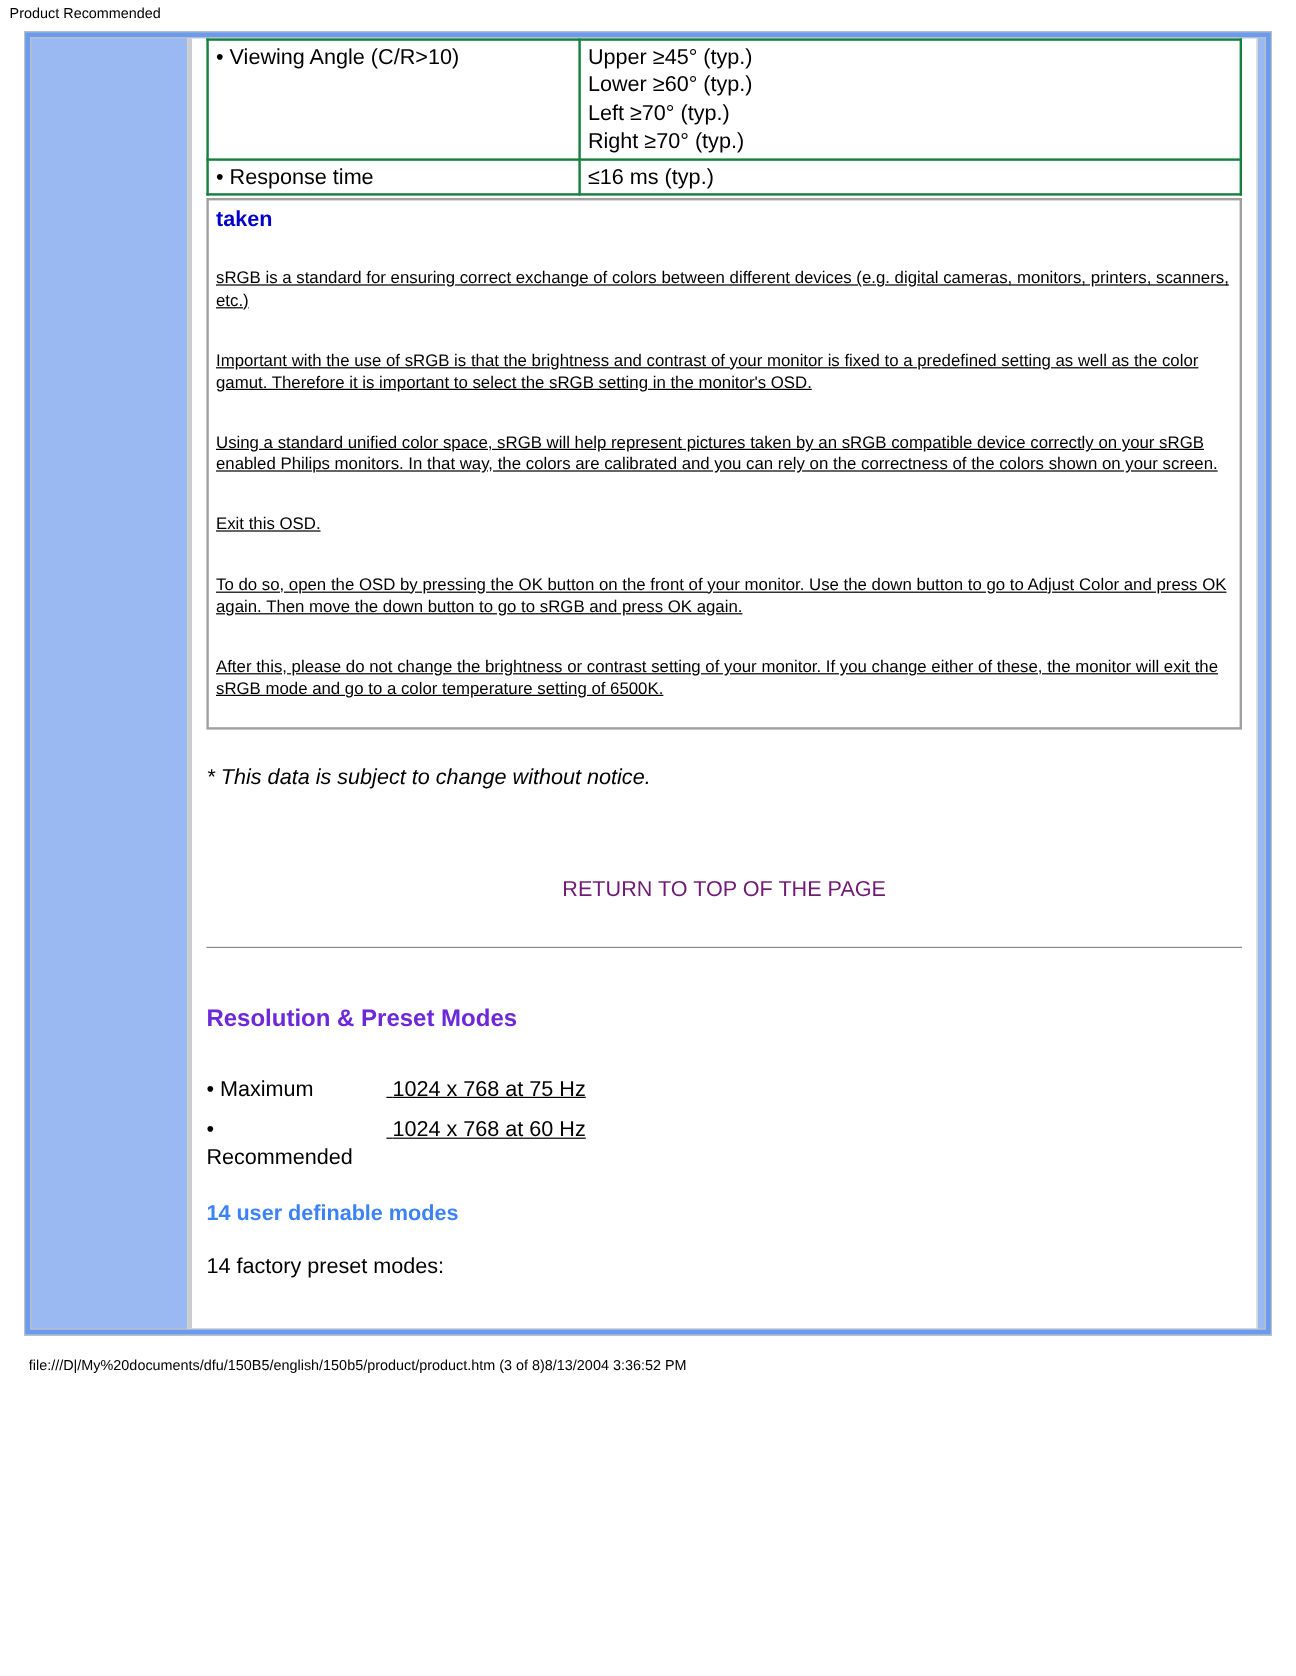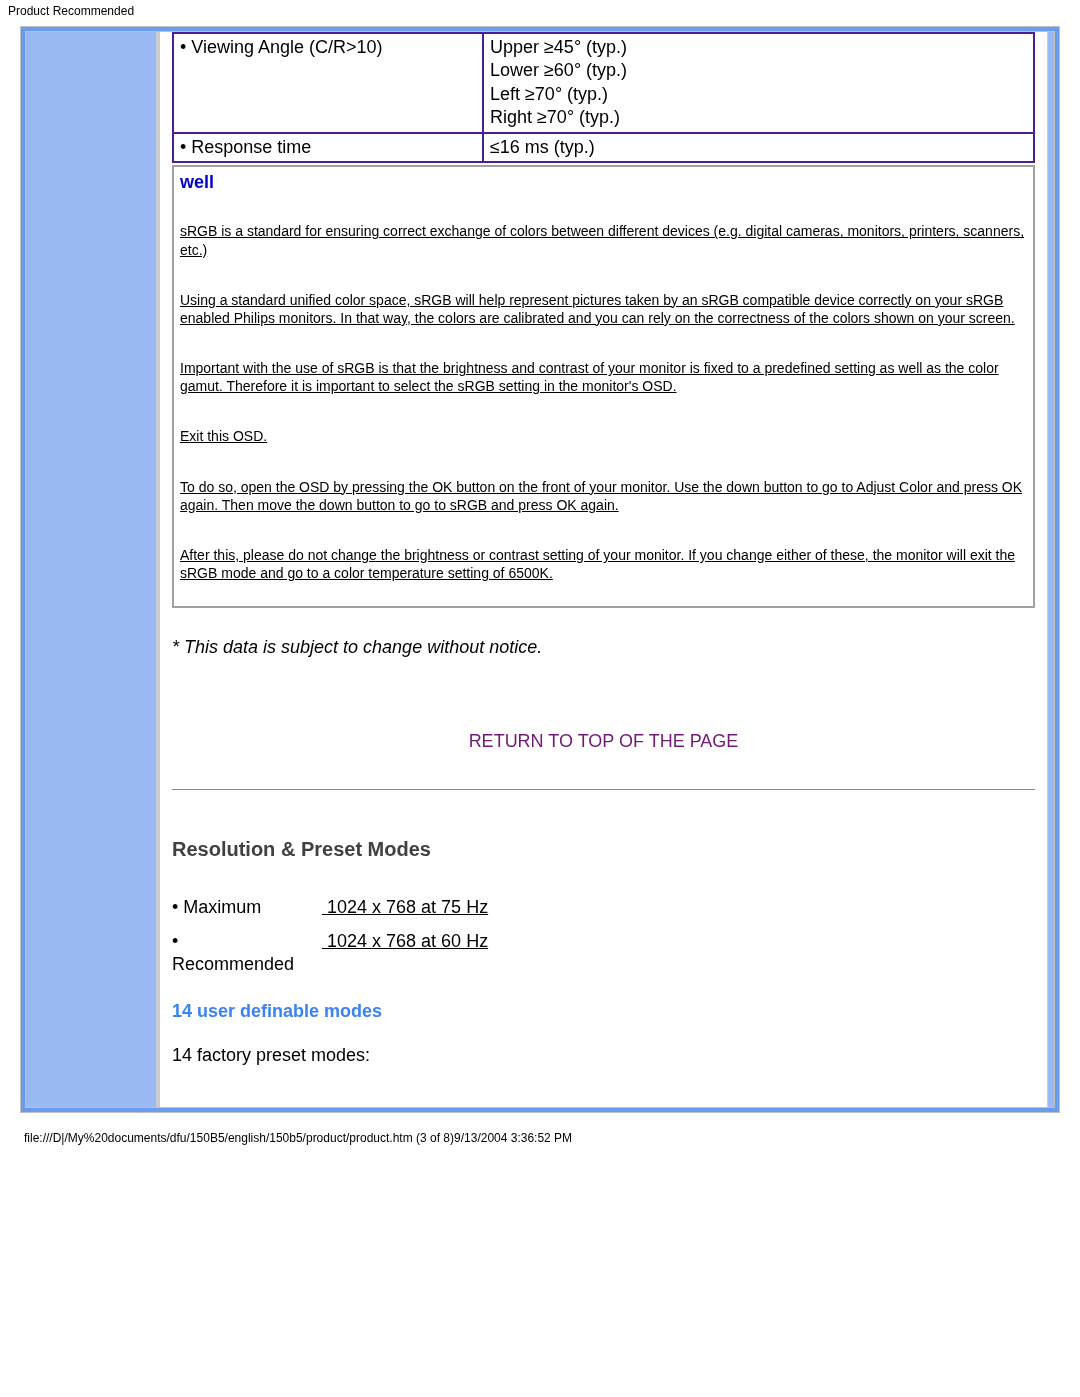--- a/index.html
+++ b/index.html
@@ -38,21 +38,21 @@
     font-size: 18px;
     color: #000;
     line-height: 1.3;
   }
   table.spec-table {
     border-collapse: collapse;
     width: 100%;
     margin: 0 0 2px 0;
   }
   table.spec-table td {
-    border: 2px solid #4c1d95;
+    border: 2px solid #15803d;
     padding: 2px 6px;
     font-size: 18px;
     vertical-align: top;
   }
   table.spec-table td.left-col { width: 36%; }
   .srgb-box {
     border: 2px solid #a0a0a0;
     padding: 4px 6px 24px 6px;
   }
   .srgb-title {
@@ -79,21 +79,21 @@
   .return-link a {
     color: #701a75;
     text-decoration: none;
   }
   hr.divider {
     border: none;
     border-top: 1px solid #888;
     margin: 0 0 46px 0;
   }
   .section-title {
-    color: #404040;
+    color: #6d28d9;
     font-weight: bold;
     font-size: 20px;
     margin-bottom: 34px;
   }
   .res-line {
     font-size: 18px;
     margin-bottom: 10px;
     text-decoration: underline;
   }
   .res-line .label { display:inline-block; width: 150px; vertical-align: top;}
@@ -134,24 +134,24 @@
             </td>
           </tr>
           <tr>
             <td class="left-col">• Response time</td>
             <td>≤16 ms (typ.)</td>
           </tr>
         </tbody>
           </table>
 
         <div class="srgb-box">
-          <div class="srgb-title">well</div>
+          <div class="srgb-title">taken</div>
           <p>sRGB is a standard for ensuring correct exchange of colors between different devices (e.g. digital cameras, monitors, printers, scanners, etc.)</p>
+          <p>Important with the use of sRGB is that the brightness and contrast of your monitor is fixed to a predefined setting as well as the color gamut. Therefore it is important to select the sRGB setting in the monitor's OSD.</p>
           <p>Using a standard unified color space, sRGB will help represent pictures taken by an sRGB compatible device correctly on your sRGB enabled Philips monitors. In that way, the colors are calibrated and you can rely on the correctness of the colors shown on your screen.</p>
-          <p>Important with the use of sRGB is that the brightness and contrast of your monitor is fixed to a predefined setting as well as the color gamut. Therefore it is important to select the sRGB setting in the monitor's OSD.</p>
           <p>Exit this OSD.</p>
           <p>To do so, open the OSD by pressing the OK button on the front of your monitor. Use the down button to go to Adjust Color and press OK again. Then move the down button to go to sRGB and press OK again.</p>
           <p style="margin-bottom:0">After this, please do not change the brightness or contrast setting of your monitor. If you change either of these, the monitor will exit the sRGB mode and go to a color temperature setting of 6500K.</p>
         </div>
 
         <div class="notice">* This data is subject to change without notice.</div>
 
         <div class="return-link">
           <a href="#">RETURN TO TOP OF THE PAGE</a>
         </div>
@@ -173,13 +173,13 @@
         </div>
 
         <div class="user-def">14 user definable modes</div>
         <div class="factory-preset">14 factory preset modes:</div>
 
       </div>
     </div>
   </div>
 </div>
 
-<div class="footer-path">file:///D|/My%20documents/dfu/150B5/english/150b5/product/product.htm (3 of 8)9/13/2004 3:36:52 PM</div>
+<div class="footer-path">file:///D|/My%20documents/dfu/150B5/english/150b5/product/product.htm (3 of 8)8/13/2004 3:36:52 PM</div>
 
 </body></html>

